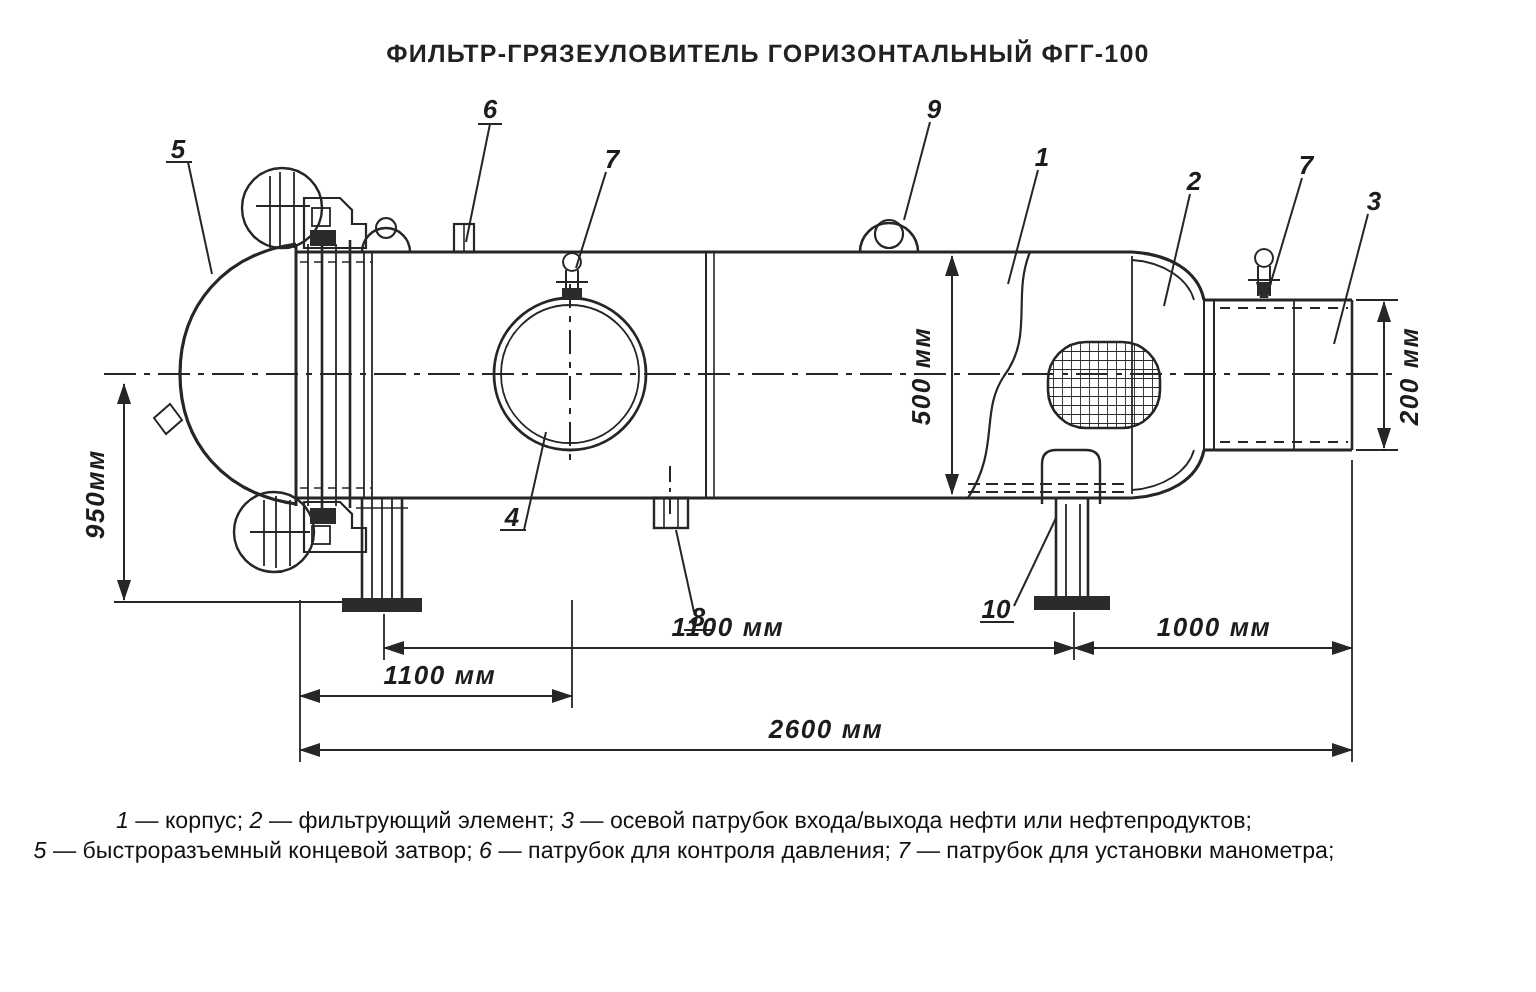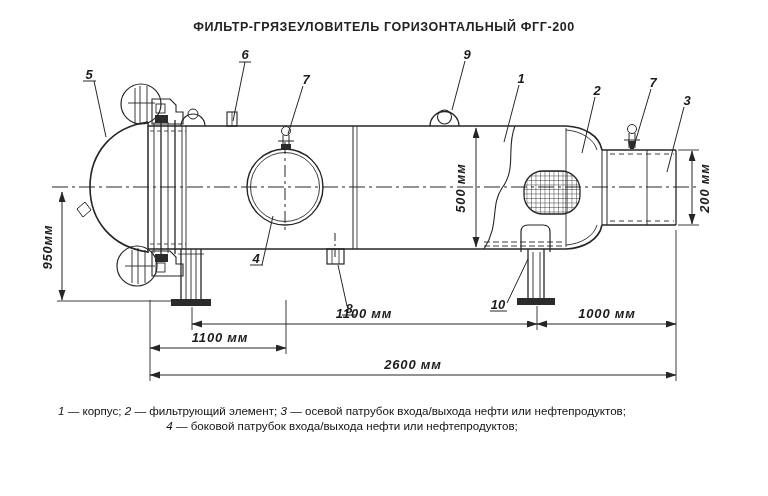--- a/index.html
+++ b/index.html
@@ -14,21 +14,21 @@
   .legend{position:absolute;top:403px;left:0;width:684px;text-align:center;
           font-size:11.6px;line-height:15px;color:#111;}
   .legend-line{white-space:nowrap;}
   .legend-line i{font-style:italic;}
 </style>
 </head>
 <body>
 
 <div class="page">
 
-  <div class="title">ФИЛЬТР-ГРЯЗЕУЛОВИТЕЛЬ ГОРИЗОНТАЛЬНЫЙ ФГГ-200</div>
+  <div class="title">ФИЛЬТР-ГРЯЗЕУЛОВИТЕЛЬ ГОРИЗОНТАЛЬНЫЙ ФГГ-100</div>
 
   <svg width="768" height="400" viewBox="0 0 768 400">
     <defs>
       <marker id="ar" markerWidth="11" markerHeight="8" refX="10" refY="3.5" orient="auto-start-reverse">
         <path d="M0,0 L10.5,3.5 L0,7 Z" fill="#262626"></path>
       </marker>
       <pattern id="xh" width="4.5" height="4.5" patternUnits="userSpaceOnUse">
         <path d="M0,0 H4.5 M0,0 V4.5" stroke="#2b2b2b" stroke-width="0.9" fill="none"></path>
       </pattern>
     </defs>
@@ -224,16 +224,16 @@
     <text class="callout" x="597" y="95" text-anchor="middle">2</text>
     <text class="callout" x="653" y="87" text-anchor="middle">7</text>
     <text class="callout" x="687" y="105" text-anchor="middle">3</text>
     <text class="callout" x="256" y="263" text-anchor="middle">4</text>
     <text class="callout" x="349" y="313" text-anchor="middle">8</text>
     <text class="callout" x="498" y="309" text-anchor="middle">10</text>
   </svg>
 
   <div class="legend">
     <div class="legend-line"><i>1</i> — корпус; <i>2</i> — фильтрующий элемент; <i>3</i> — осевой патрубок входа/выхода нефти или нефтепродуктов;</div>
-    <div class="legend-line"><i>4</i> — боковой патрубок входа/выхода нефти или нефтепродуктов;</div>
+    <div class="legend-line"><i>5</i> — быстроразъемный концевой затвор; <i>6</i> — патрубок для контроля давления; <i>7</i> — патрубок для установки манометра;</div>
   </div>
 
 </div>
 
 </body></html>

